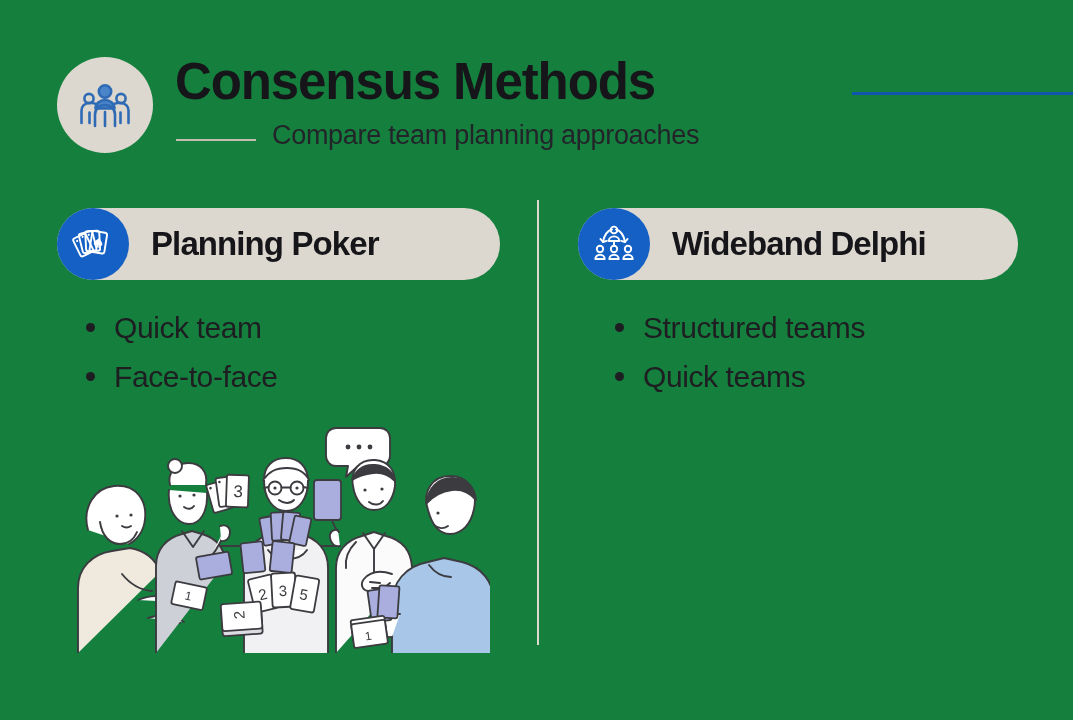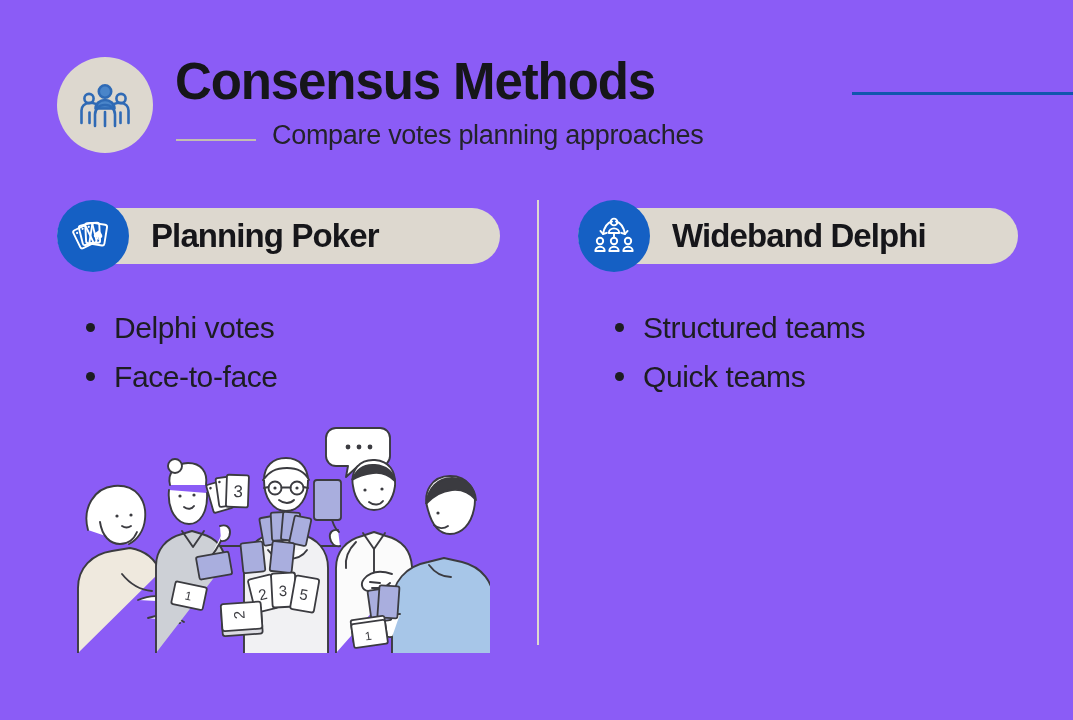--- a/index.html
+++ b/index.html
@@ -8,21 +8,21 @@
     background: #f4f2ec;
   }
   body {
     font-family: "Liberation Sans", sans-serif;
     -webkit-font-smoothing: antialiased;
   }
   #page {
     position: relative;
     width: 1073px;
     height: 720px;
-    background: #8b5cf6;
+    background: #15803d;
     overflow: hidden;
   }
 
   
   #header {
     position: absolute;
     left: 0; top: 0;
     width: 1073px; height: 185px;
   }
   #header-icon-circle {
@@ -74,21 +74,21 @@
     background: #ddd9cf;
   }
   .column { position: absolute; top: 0; }
   #col-left  { left: 0;    width: 537px; height: 720px; }
   #col-right { left: 537px; width: 536px; height: 720px; padding-left: 12px; }
 
   
   .pill {
     position: absolute;
     top: 208px;
-    height: 56px;
+    height: 72px;
     border-radius: 36px;
     background: #ddd8cf;
     display: flex;
     align-items: center;
   }
   #pill-left  { left: 57px;  width: 443px; }
   #pill-right { left: 41px;  width: 440px; }
   .pill-icon {
     flex: 0 0 auto;
     width: 72px; height: 72px;
@@ -161,21 +161,21 @@
           <path d="M52.5 47 V34.5 a7.5 7.5 0 0 0-7.5-7.5 h-3.5 a6 6 0 0 0-4.6 2.2"></path>
           <path d="M44.5 47 V36.5"></path>
           <path d="M19 50 V38.5 a9.5 9.5 0 0 1 9.5-9.5 h1 a9.5 9.5 0 0 1 9.5 9.5 V50"></path>
           <path d="M29 50 V36"></path>
         </g>
       </svg>
     </div>
 
     <div id="title">Consensus Methods</div>
     <div id="subtitle-rule"></div>
-    <div id="subtitle">Compare votes planning approaches</div>
+    <div id="subtitle">Compare team planning approaches</div>
     <div id="accent-rule"></div>
   </div>
 
   <div id="divider"></div>
 
   <div id="col-left" class="column">
 
     <div id="pill-left" class="pill">
       <div class="pill-icon">
         <svg width="46" height="46" viewBox="0 0 46 46" aria-hidden="true">
@@ -198,21 +198,21 @@
             </g>
           </g>
         </svg>
       </div>
       <div class="pill-label">Planning Poker</div>
     </div>
 
     <ul id="bullets-left" class="bullets">
       <li>
         <span class="bullet-dot"></span>
-        <span class="bullet-text">Delphi votes</span>
+        <span class="bullet-text">Quick team</span>
       </li>
       <li>
         <span class="bullet-dot"></span>
         <span class="bullet-text">Face-to-face</span>
       </li>
     </ul>
 
     <div id="illus-left" class="illus">
       <svg width="420" height="245" viewBox="0 0 420 245" aria-hidden="true">
         <defs>

